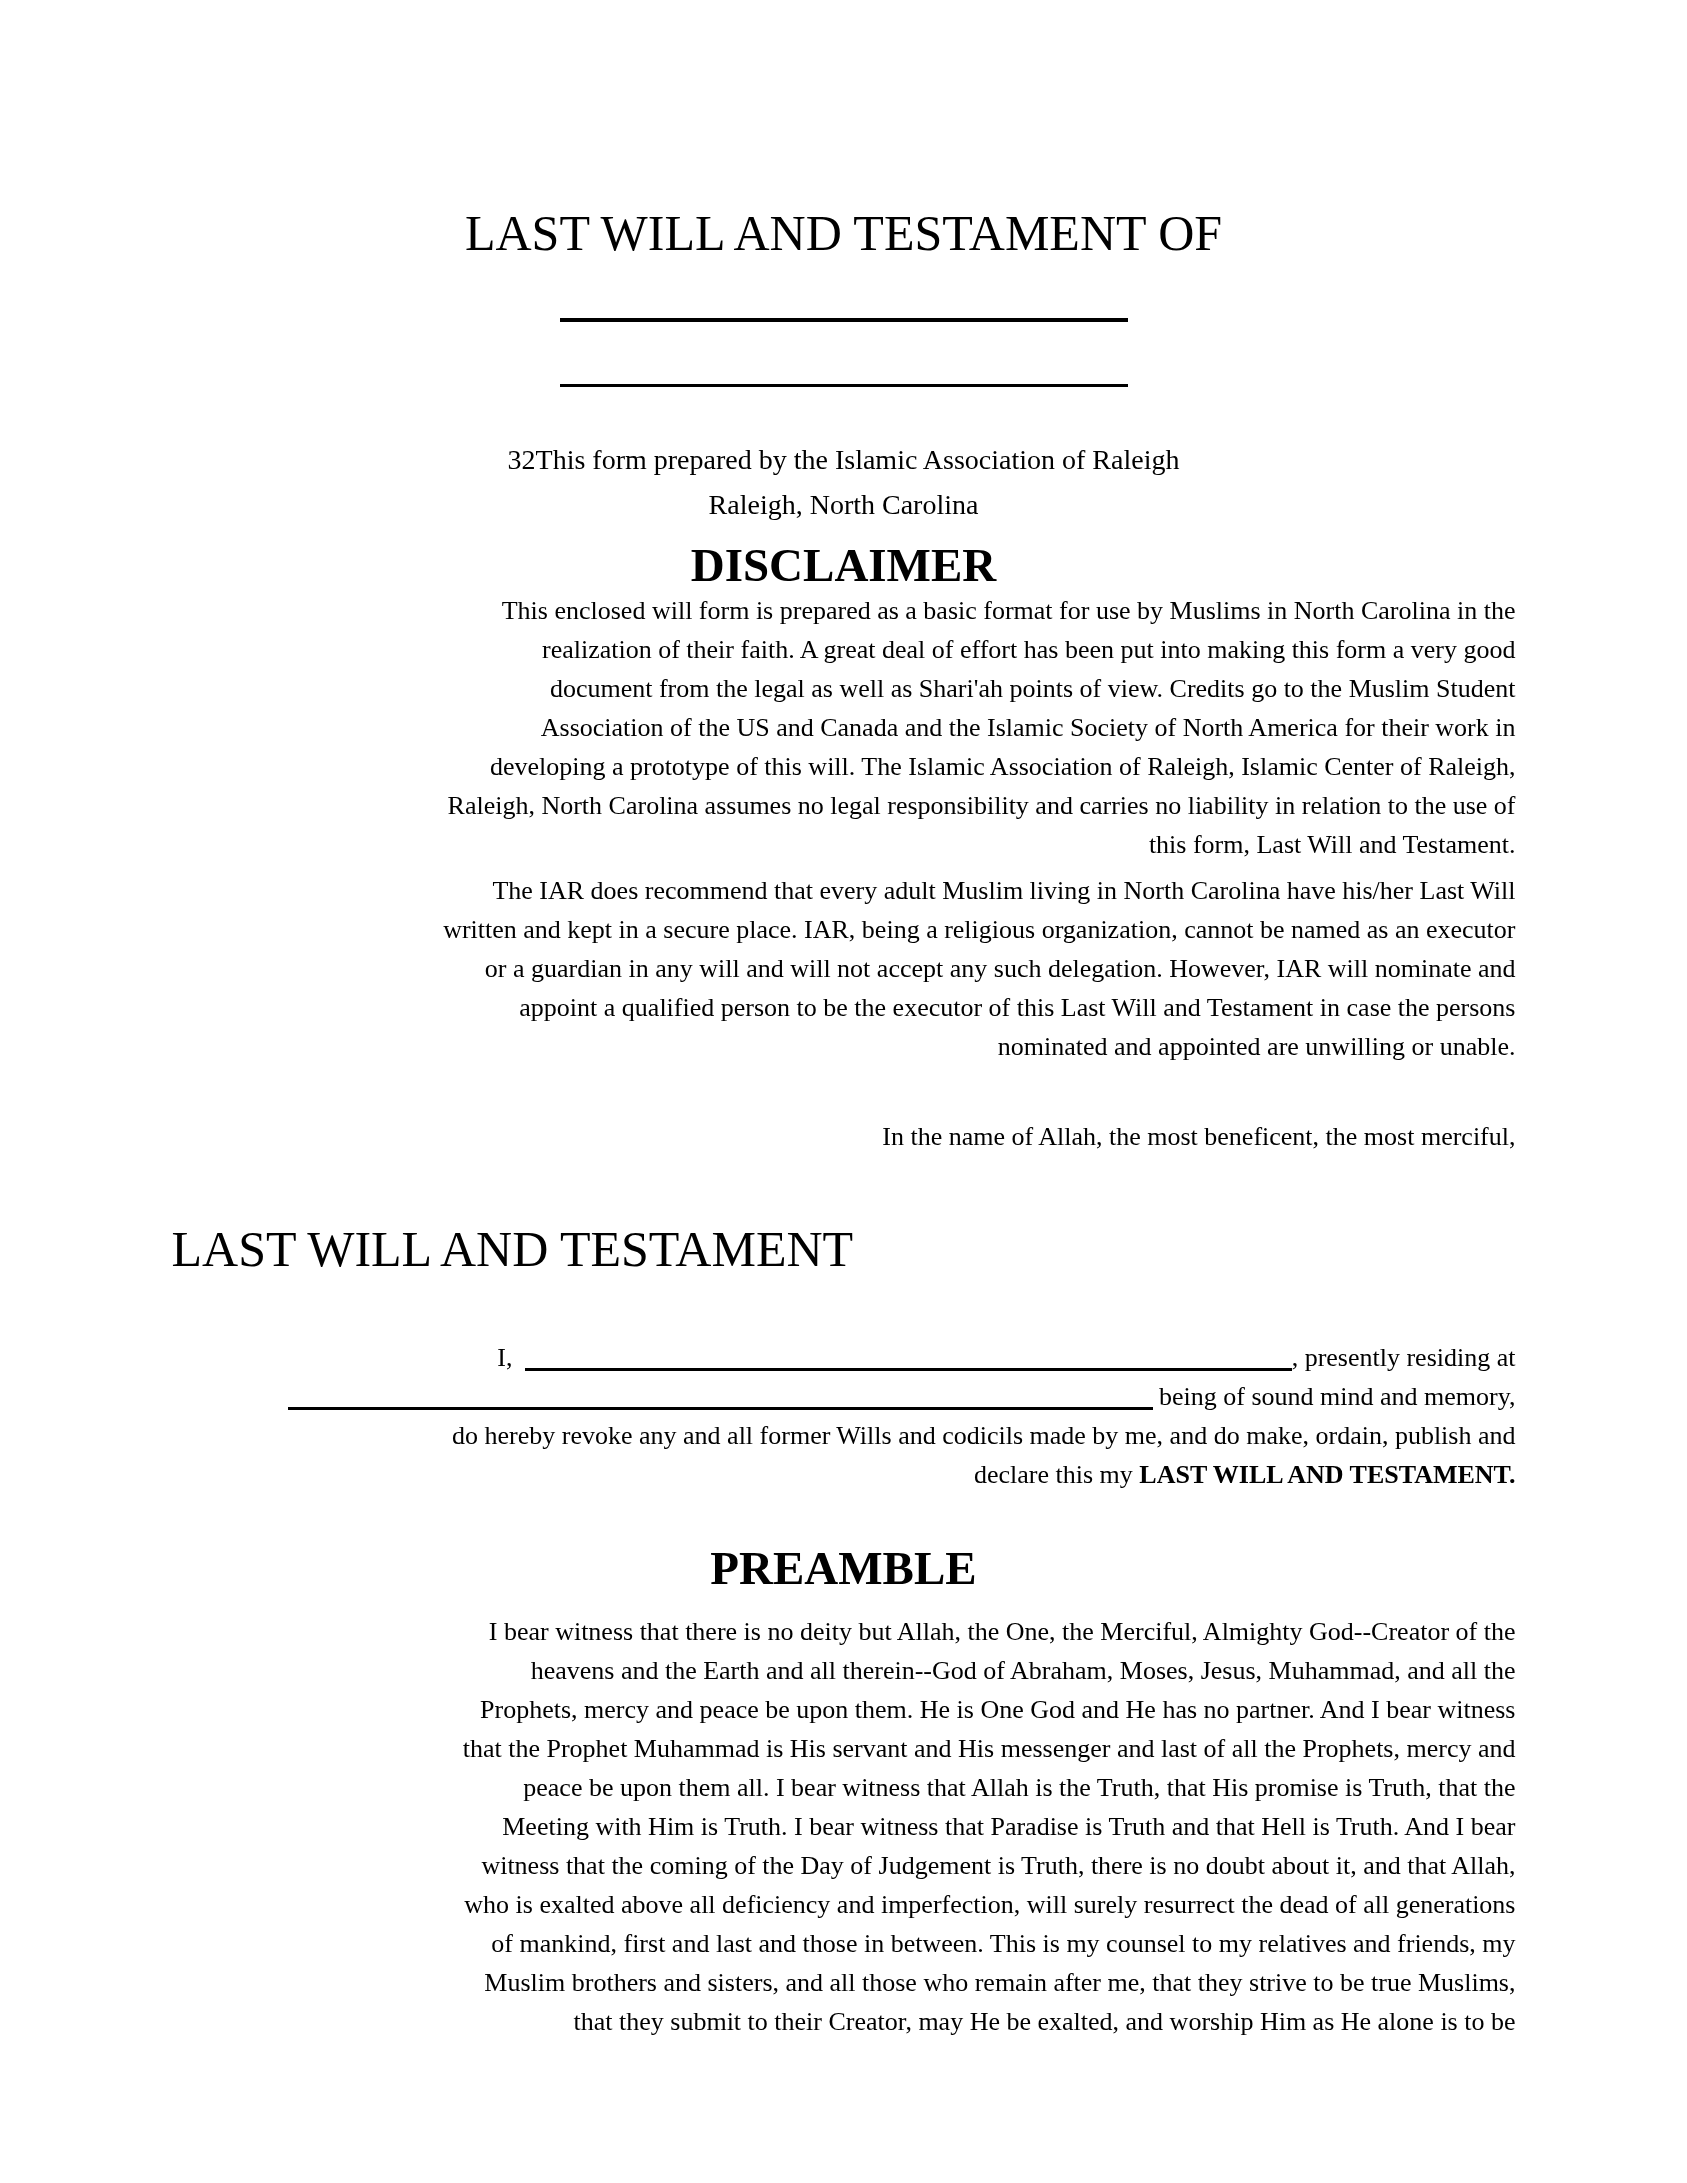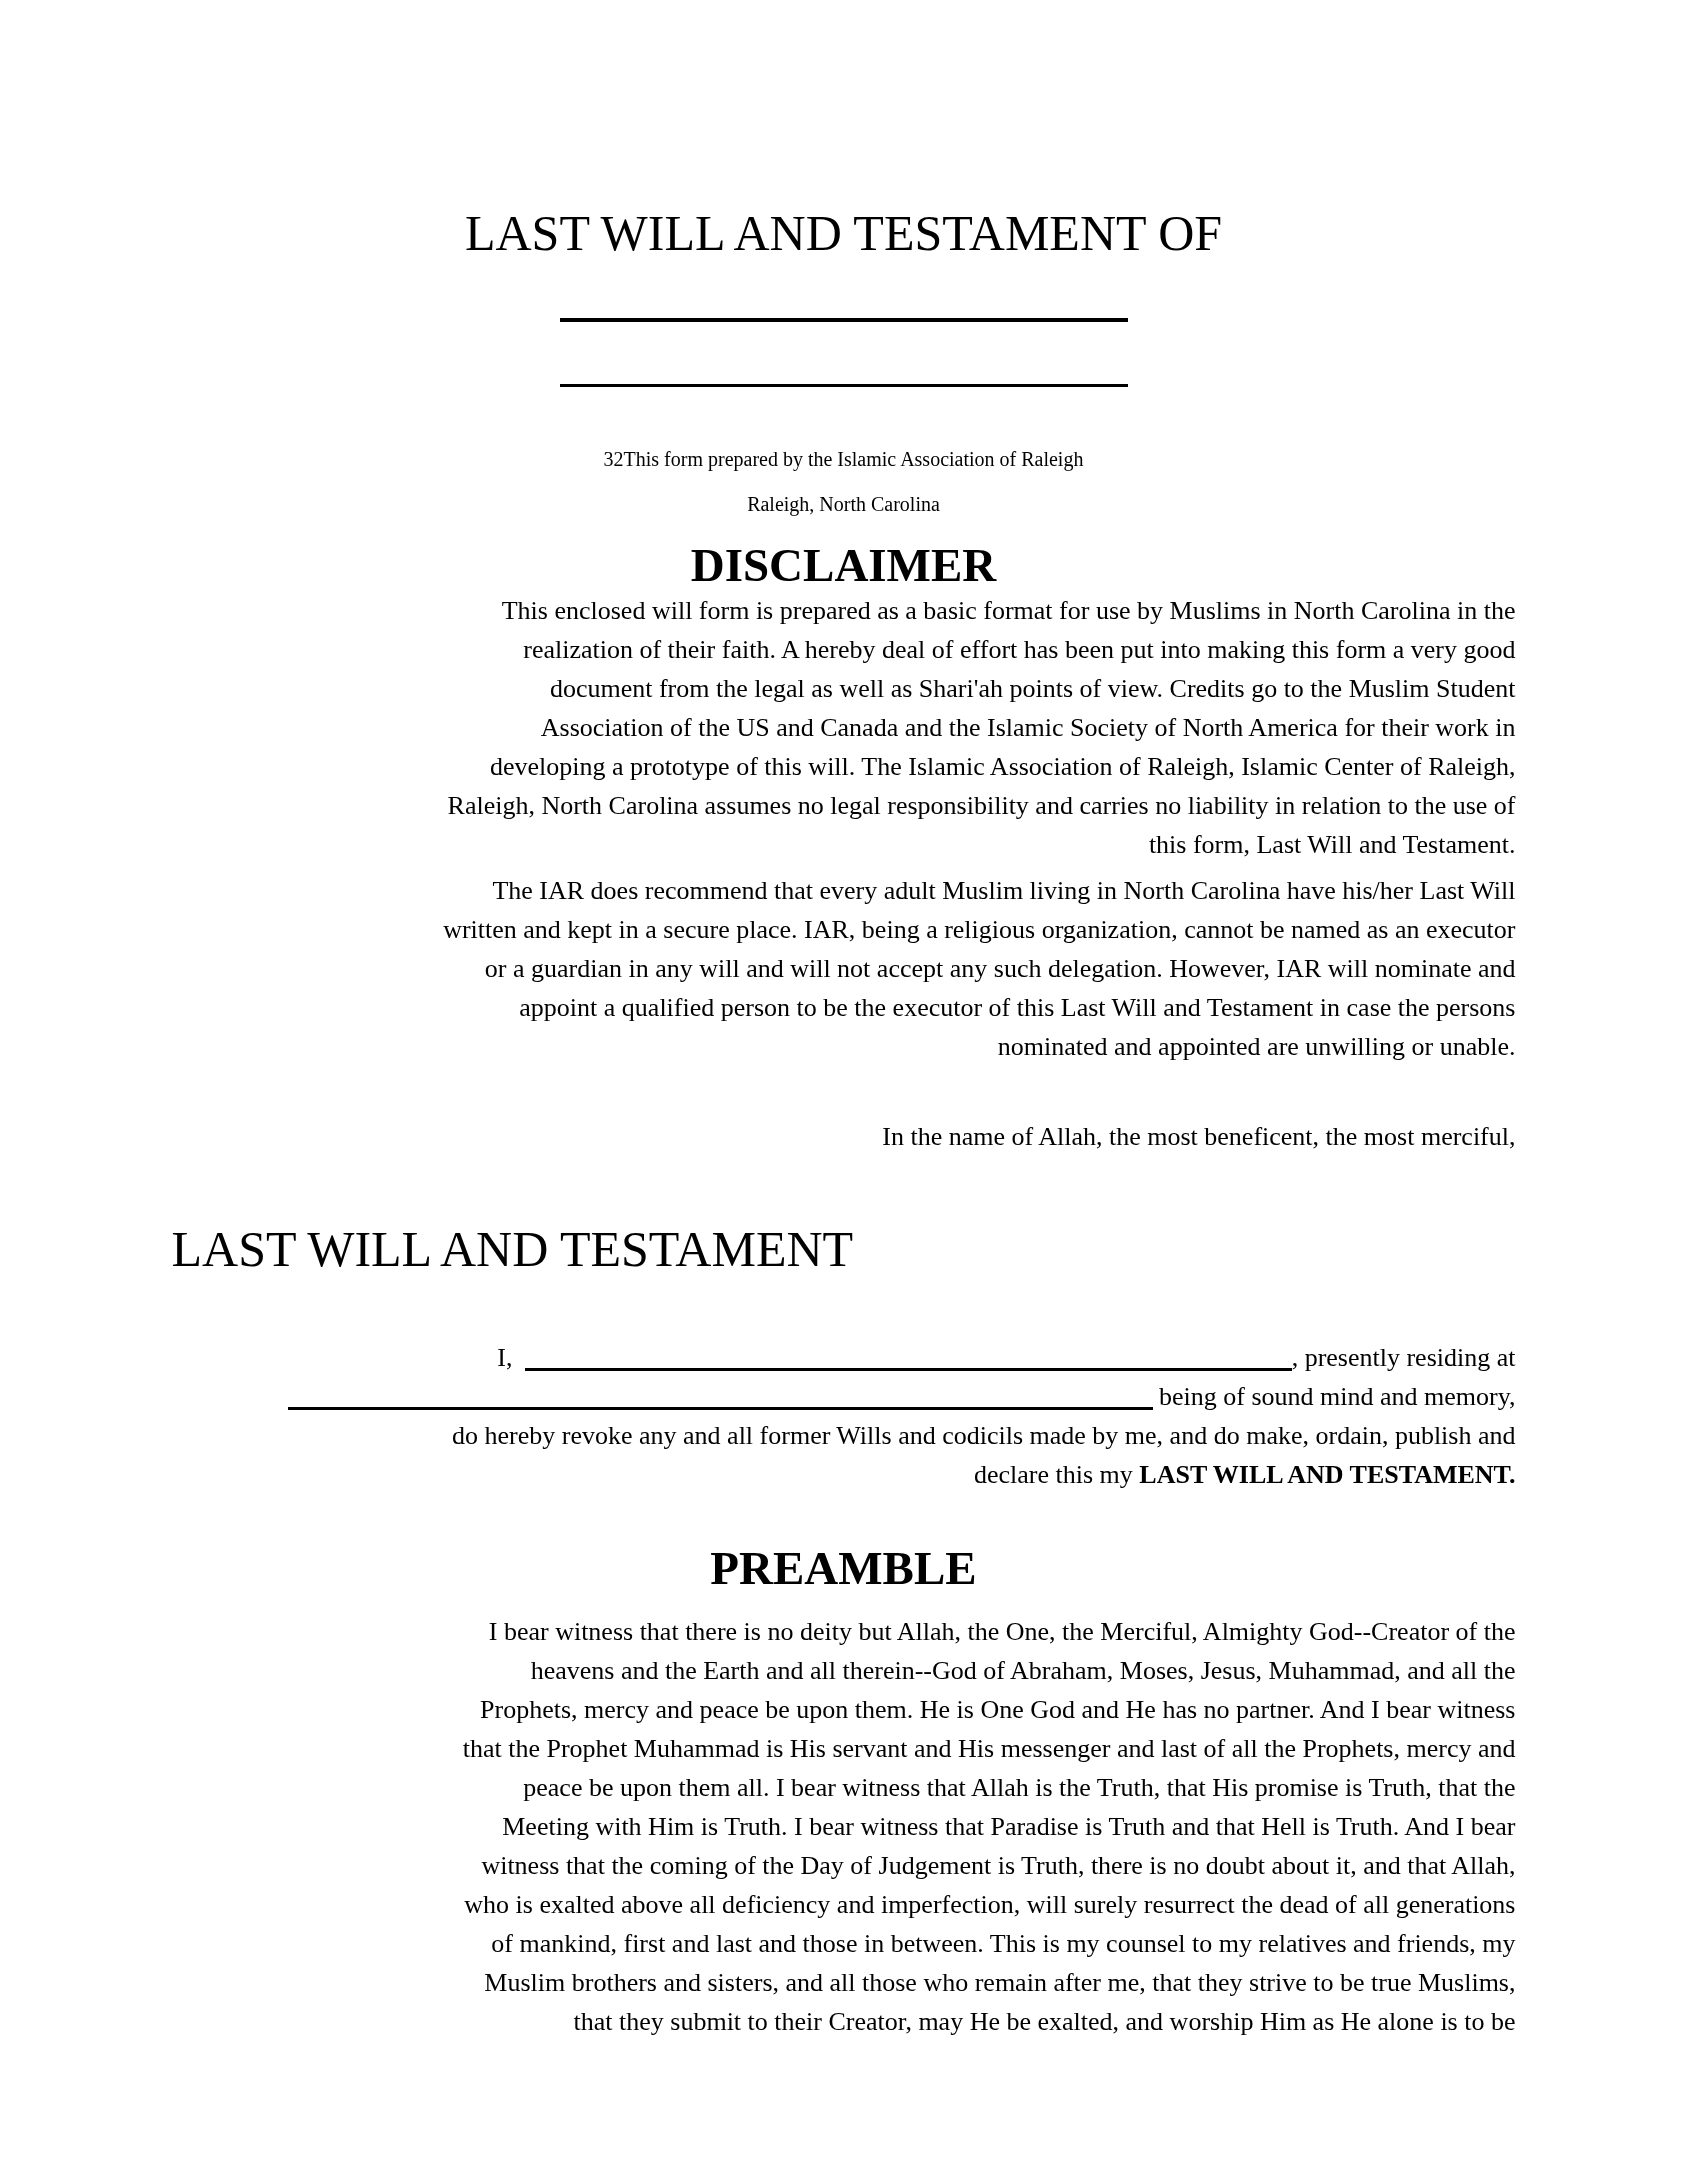--- a/index.html
+++ b/index.html
@@ -29,21 +29,21 @@
     height: 3.5px;
     background: #000000;
     margin-left: auto;
     margin-right: auto;
   }
   .rule1 { margin-top: 57px; }
   .rule2 { margin-top: 62px; }
 
   .prepared {
     margin-top: 50px;
-    font-size: 20px;
+    font-size: 28px;
     line-height: 45px;
     text-align: center;
   }
 
   .section-heading {
     font-size: 47px;
     line-height: 52px;
     font-weight: 700;
     text-align: center;
   }
@@ -98,21 +98,21 @@
 
   <div class="prepared">
     <div>32This form prepared by the Islamic Association of Raleigh</div>
     <div>Raleigh, North Carolina</div>
   </div>
 
   <h2 class="section-heading disclaimer-heading">DISCLAIMER</h2>
 
   <div class="para disclaimer-p1">
       <div class="tline">This enclosed will form is prepared as a basic format for use by Muslims in North Carolina in the</div>
-      <div class="tline">realization of their faith. A hereby deal of effort has been put into making this form a very good</div>
+      <div class="tline">realization of their faith. A great deal of effort has been put into making this form a very good</div>
       <div class="tline">document from the legal as well as Shari'ah points of view. Credits go to the Muslim Student</div>
       <div class="tline">Association of the US and Canada and the Islamic Society of North America for their work in</div>
       <div class="tline">developing a prototype of this will. The Islamic Association of Raleigh, Islamic Center of Raleigh,</div>
       <div class="tline">Raleigh, North Carolina assumes no legal responsibility and carries no liability in relation to the use of</div>
       <div class="tline">this form, Last Will and Testament.</div>
     </div>
 
   <div class="para para-gap">
       <div class="tline">The IAR does recommend that every adult Muslim living in North Carolina have his/her Last Will</div>
       <div class="tline">written and kept in a secure place. IAR, being a religious organization, cannot be named as an executor</div>

